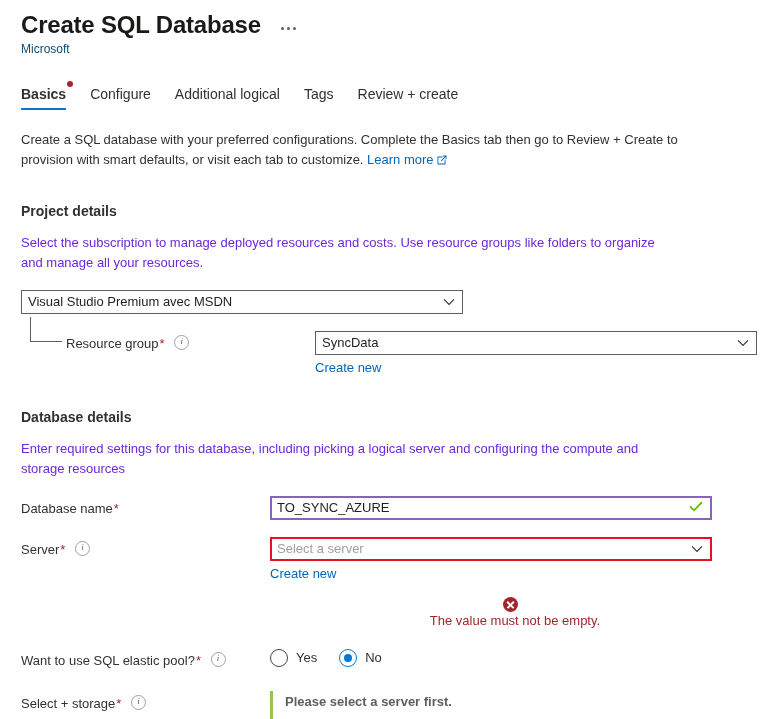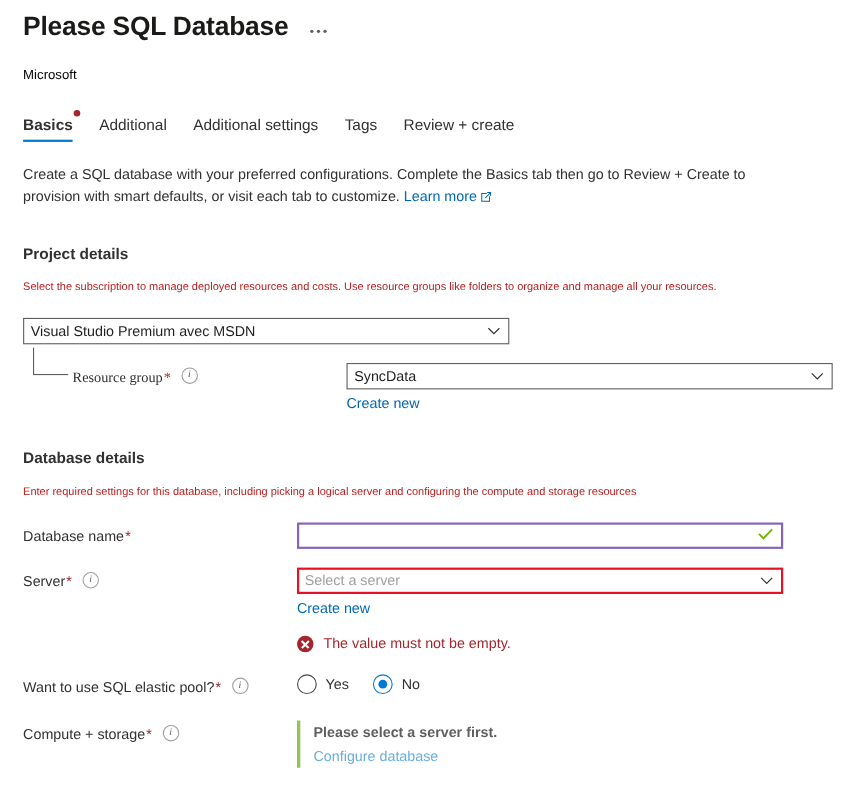--- a/index.html
+++ b/index.html
@@ -43,22 +43,22 @@
   }
   .ellipsis-btn i {
     width: 3px;
     height: 3px;
     background: #605e5c;
     border-radius: 50%;
     display: block;
   }
   .subtitle {
     font-size: 12px;
-    color: #000000;
-    margin-top: 20px;
+    color: #0c4a6e;
+    margin-top: 1px;
     line-height: 16px;
   }
 
   
   .tabs {
     display: flex;
     align-items: flex-end;
     margin-top: 27px;
     padding-left: 21px;
     height: 26px;
@@ -120,23 +120,23 @@
   }
 
   .section-title {
     font-size: 14px;
     font-weight: 700;
     color: #323130;
     margin-top: 30px;
     line-height: 20px;
   }
   .section-desc {
-    font-size: 10px;
+    font-size: 13px;
     line-height: 20px;
-    color: #b91c1c;
+    color: #6d28d9;
     margin-top: 12px;
     max-width: 655px;
   }
 
   
   .form-row {
     display: flex;
     align-items: flex-start;
     margin-top: 17px;
     position: relative;
@@ -145,21 +145,20 @@
     width: 249px;
     flex: 0 0 249px;
     font-size: 13px;
     color: #323130;
     line-height: 18px;
     padding-top: 4px;
     position: relative;
   }
   .label-col.indent {
     padding-left: 45px;
-    font-family: Liberation Serif, serif;
   }
   .req {
     color: #a4262c;
     margin-left: 1px;
   }
   .info-icon {
     display: inline-block;
     width: 13px;
     height: 13px;
     border: 1px solid #a19f9d;
@@ -247,20 +246,21 @@
     display: inline-block;
     line-height: 18px;
   }
 
   
   .error-row {
     display: flex;
     align-items: center;
     margin-top: 14px;
     margin-left: 249px;
+    flex-direction: column;
   }
   .error-icon {
     width: 15px;
     height: 15px;
     border-radius: 50%;
     background: #a4262c;
     position: relative;
     flex: 0 0 15px;
   }
   .error-icon::before, .error-icon::after {
@@ -343,40 +343,40 @@
     display: inline-block;
     margin-top: 2px;
     cursor: pointer;
   }
 </style>
 </head>
 <body>
 
 <div class="header">
   <div class="title-row">
-    <div class="page-title">Please SQL Database</div>
+    <div class="page-title">Create SQL Database</div>
     <div class="ellipsis-btn" title="More">
       <i></i>
       <i></i>
       <i></i>
     </div>
   </div>
   <div class="subtitle">Microsoft</div>
 </div>
 
 <div class="tabs">
   <div class="tab active">
     <span>Basics</span>
     <span class="dot"></span>
   </div>
   <div class="tab">
-    <span>Additional</span>
+    <span>Configure</span>
   </div>
   <div class="tab">
-    <span>Additional settings</span>
+    <span>Additional logical</span>
   </div>
   <div class="tab">
     <span>Tags</span>
   </div>
   <div class="tab">
     <span>Review + create</span>
   </div>
 </div>
 
 <div class="content">
@@ -421,20 +421,21 @@
 
   <div class="section-title">Database details</div>
   <div class="section-desc">Enter required settings for this database, including picking a logical server and configuring the compute and storage resources</div>
 
   <div class="form-row">
     <div class="label-col">
       <span>Database name</span><span class="req">*</span>
     </div>
     <div class="field-col">
       <div class="text-box focused">
+        <span>TO_SYNC_AZURE</span>
         <span class="check-icon"><svg width="14" height="11" viewBox="0 0 14 11">
               <path d="M1 5.4l4 4 8-8.2" stroke="#6bb700" stroke-width="1.7" fill="none"></path>
             </svg></span>
       </div>
     </div>
   </div>
 
   <div class="form-row">
     <div class="label-col">
       <span>Server</span><span class="req">*</span>
@@ -470,21 +471,21 @@
         <div class="radio-item">
           <span class="radio checked"></span>
           <span class="radio-label">No</span>
         </div>
       </div>
     </div>
   </div>
 
   <div class="form-row" style="margin-top:21px;">
     <div class="label-col">
-      <span>Compute + storage</span><span class="req">*</span>
+      <span>Select + storage</span><span class="req">*</span>
       <span class="info-icon"></span>
     </div>
     <div class="field-col">
       <div class="compute-panel">
         <div class="compute-heading">Please select a server first.</div>
         <a class="compute-link">Configure database</a>
       </div>
     </div>
   </div>
 

